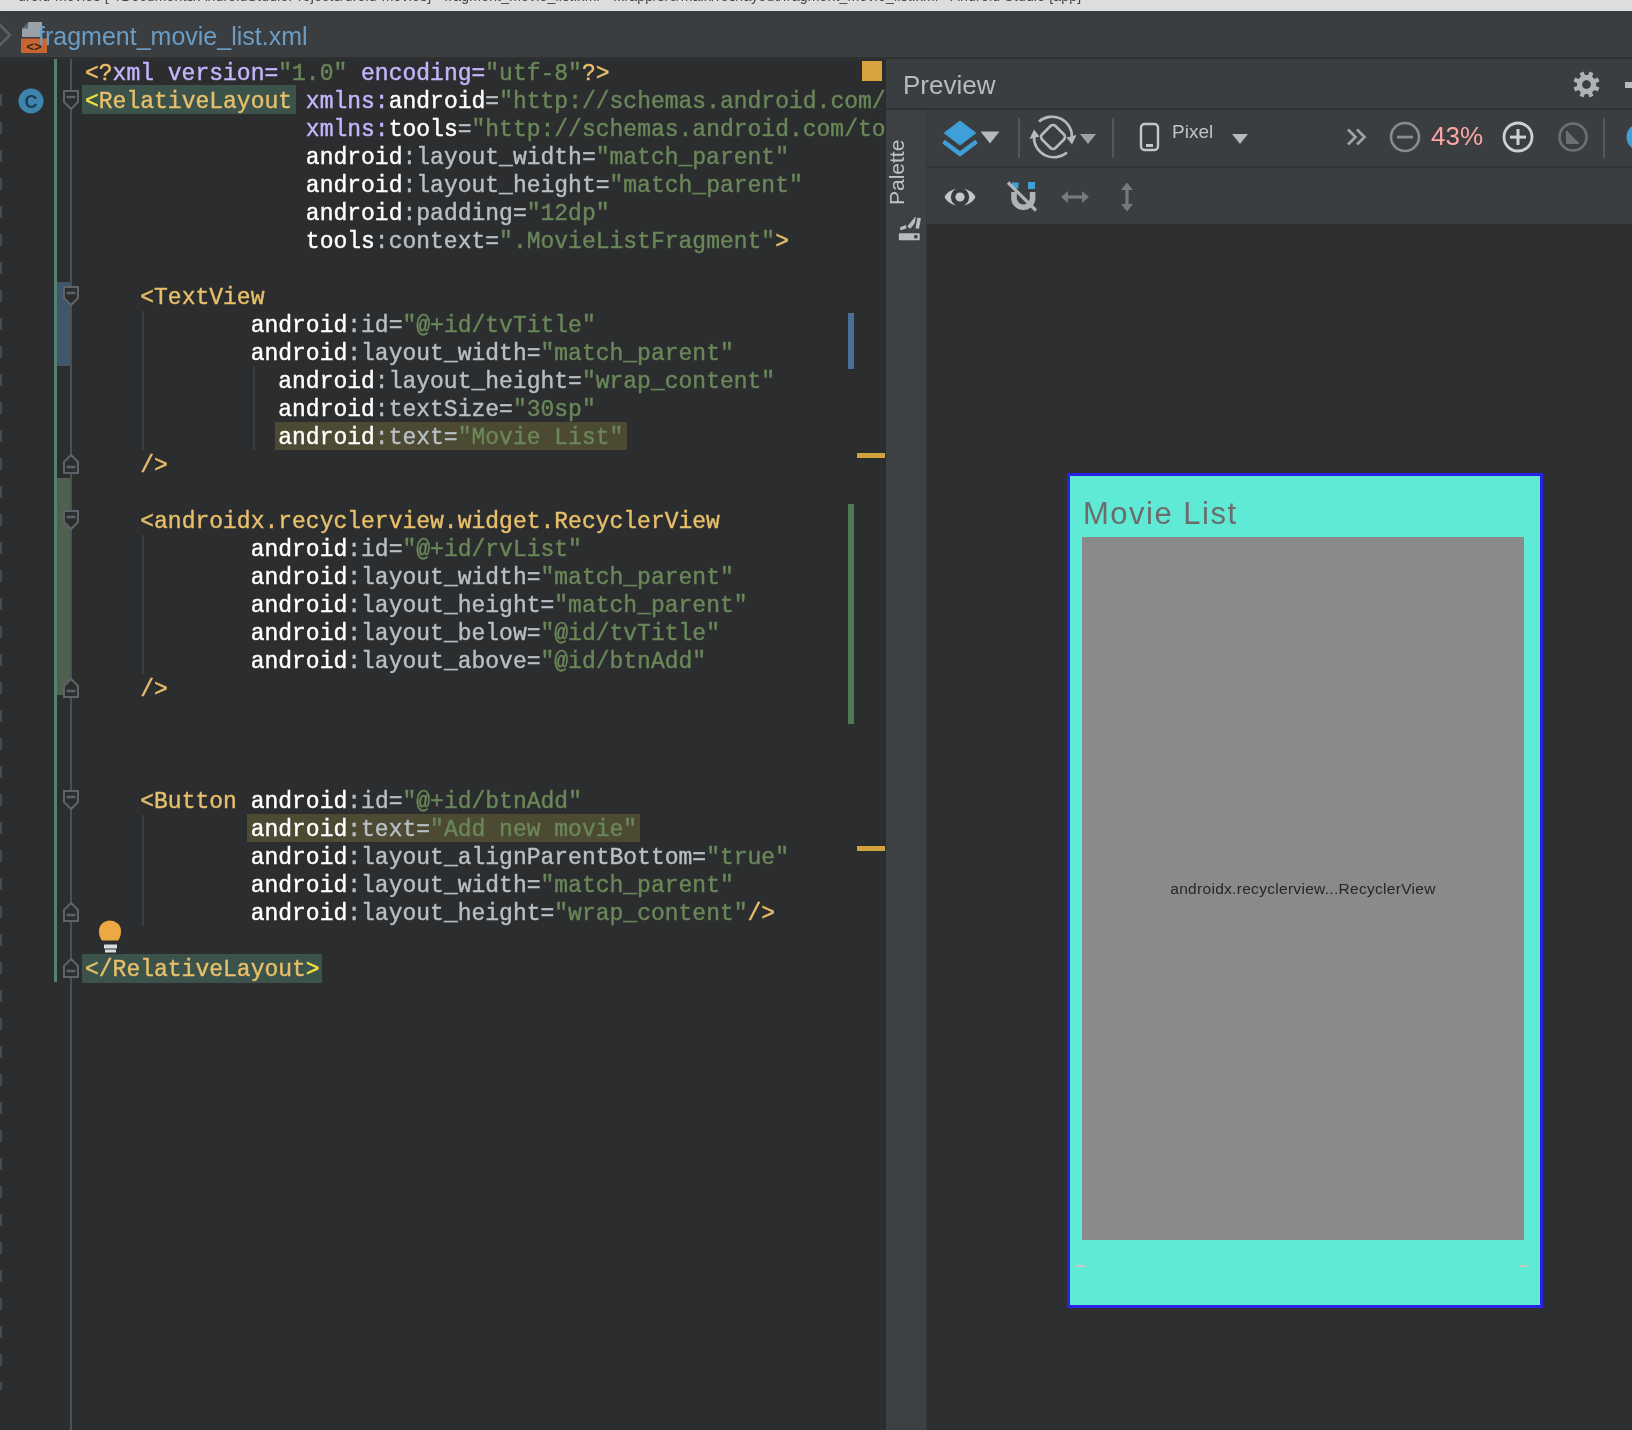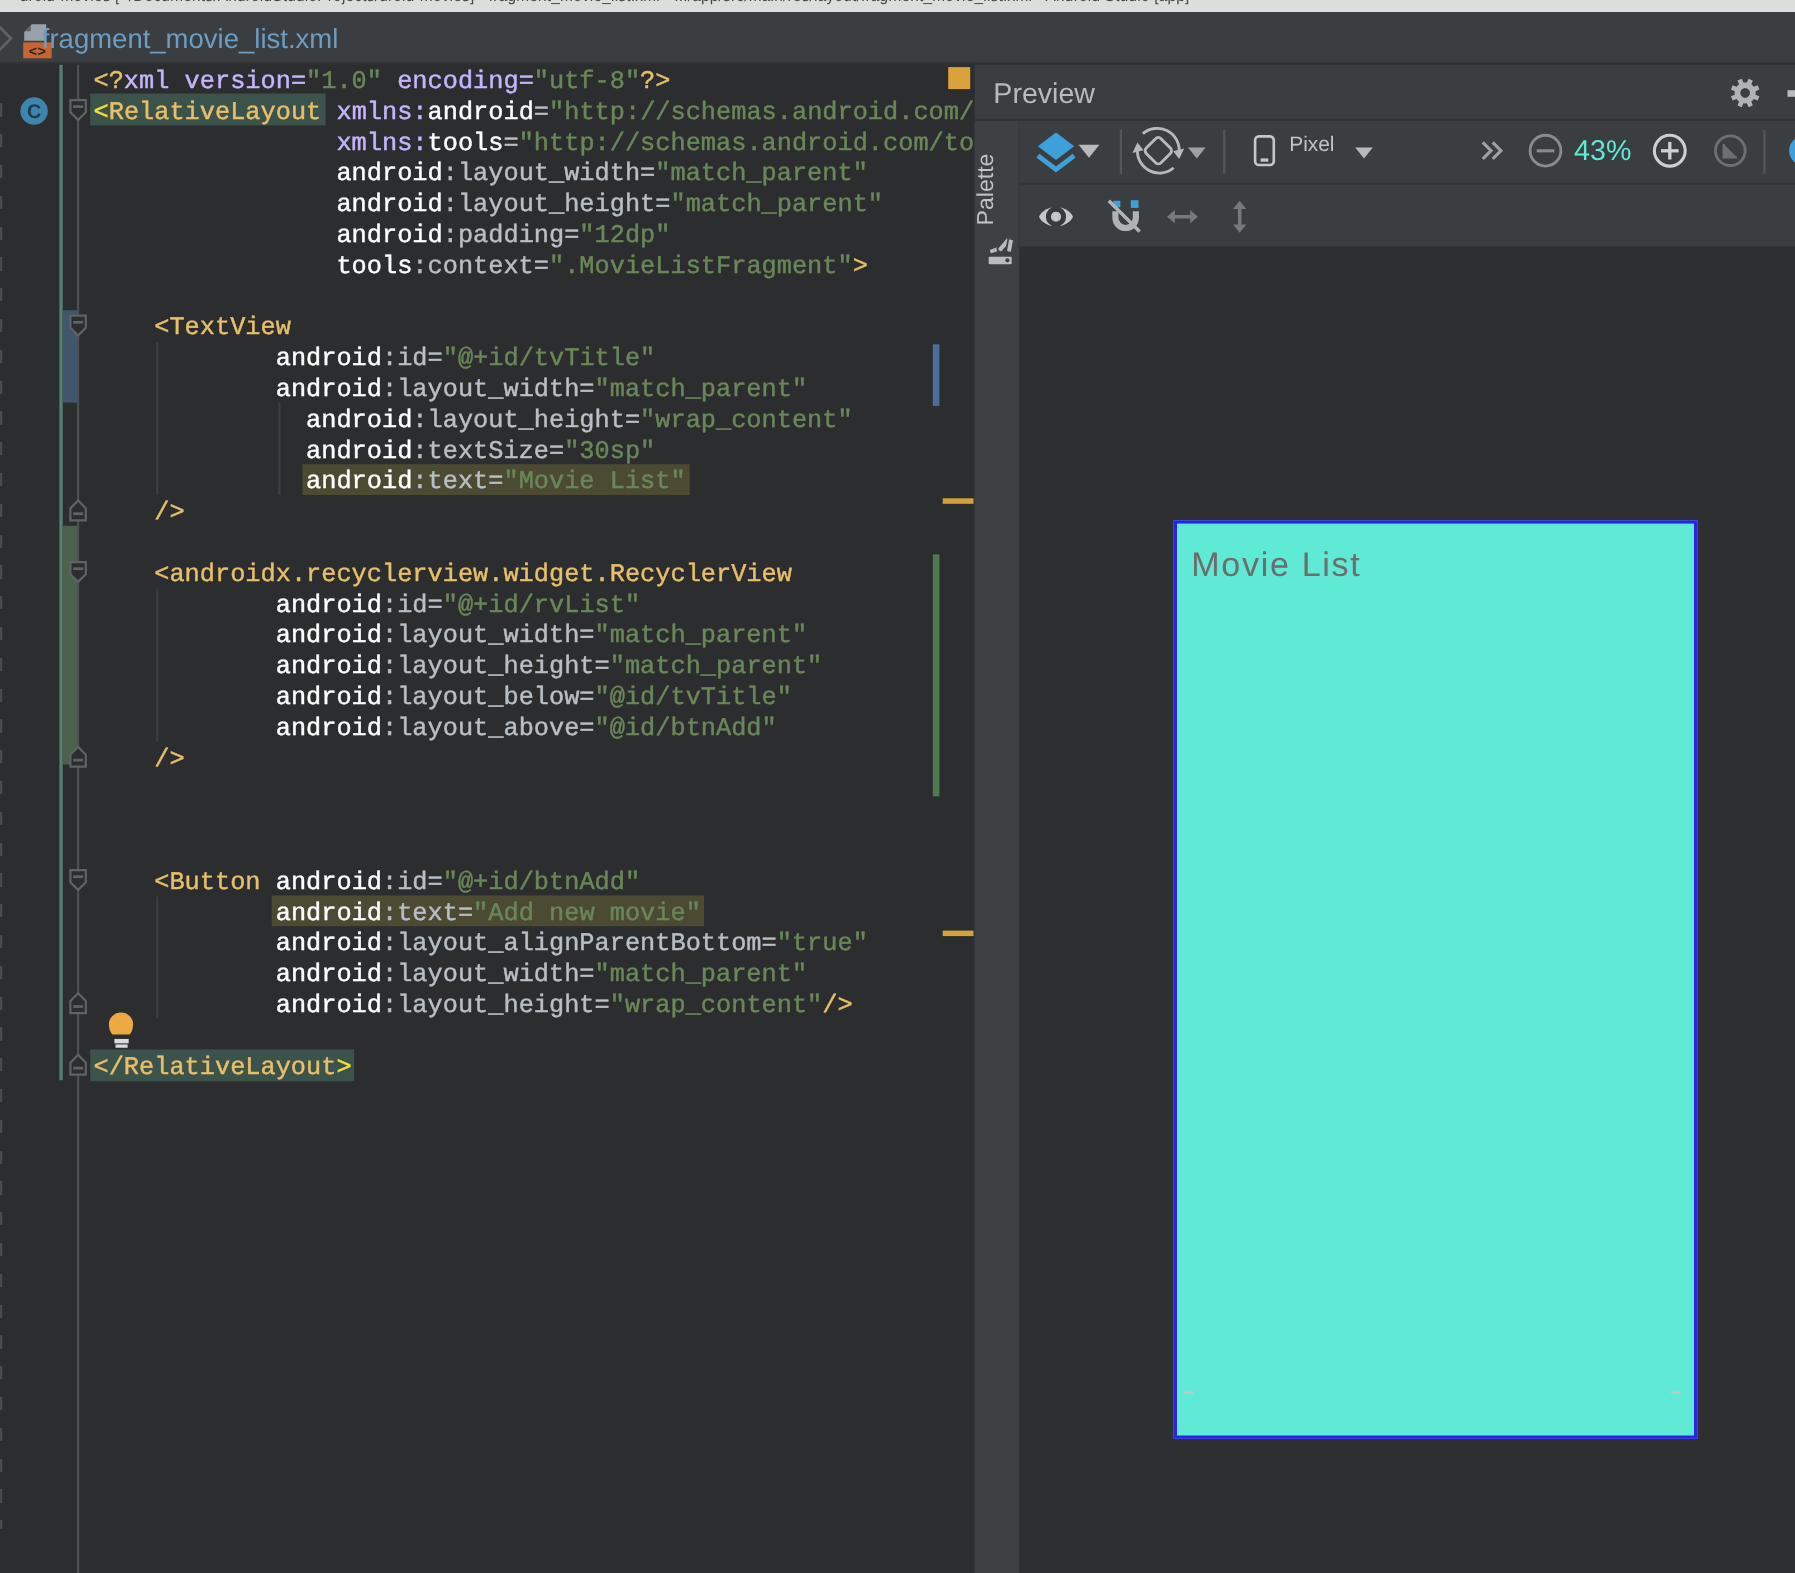--- a/index.html
+++ b/index.html
@@ -216,19 +216,22 @@
     <line x1="140" y1="87" x2="156" y2="87" stroke="#77797b" stroke-width="3.2"></line>
     <polygon points="141,81 141,93 134,87" fill="#77797b"></polygon>
     <polygon points="155,81 155,93 162,87" fill="#77797b"></polygon>
 
     <line x1="200" y1="79" x2="200" y2="95" stroke="#77797b" stroke-width="3.2"></line>
     <polygon points="194,80 206,80 200,72.5" fill="#77797b"></polygon>
     <polygon points="194,94 206,94 200,101.5" fill="#77797b"></polygon>
   </svg>
   <div class="abs" style="left:286px;top:64px;font-size:19px;color:#c0c3c5;">Pixel</div>
 
-  <div class="abs" style="left:545px;top:64px;font-size:26px;color:#5eead4;">43%</div>
+  <div class="abs" style="left:545px;top:64px;font-size:26px;color:#fca5a5;">43%</div>
   <div class="abs" id="device">
     <div class="abs" id="mlist">Movie List</div>
+    <div class="abs" id="grayrect">
+        <div class="abs" id="rvlabel">androidx.recyclerview...RecyclerView</div>
+      </div>
     <div class="abs" style="left:6px;top:789px;width:9px;height:2px;background:#c6c6c6;"></div>
     <div class="abs" style="left:449px;top:789px;width:9px;height:2px;background:#c6c6c6;"></div>
   </div>
 </div>
 
 </body></html>

